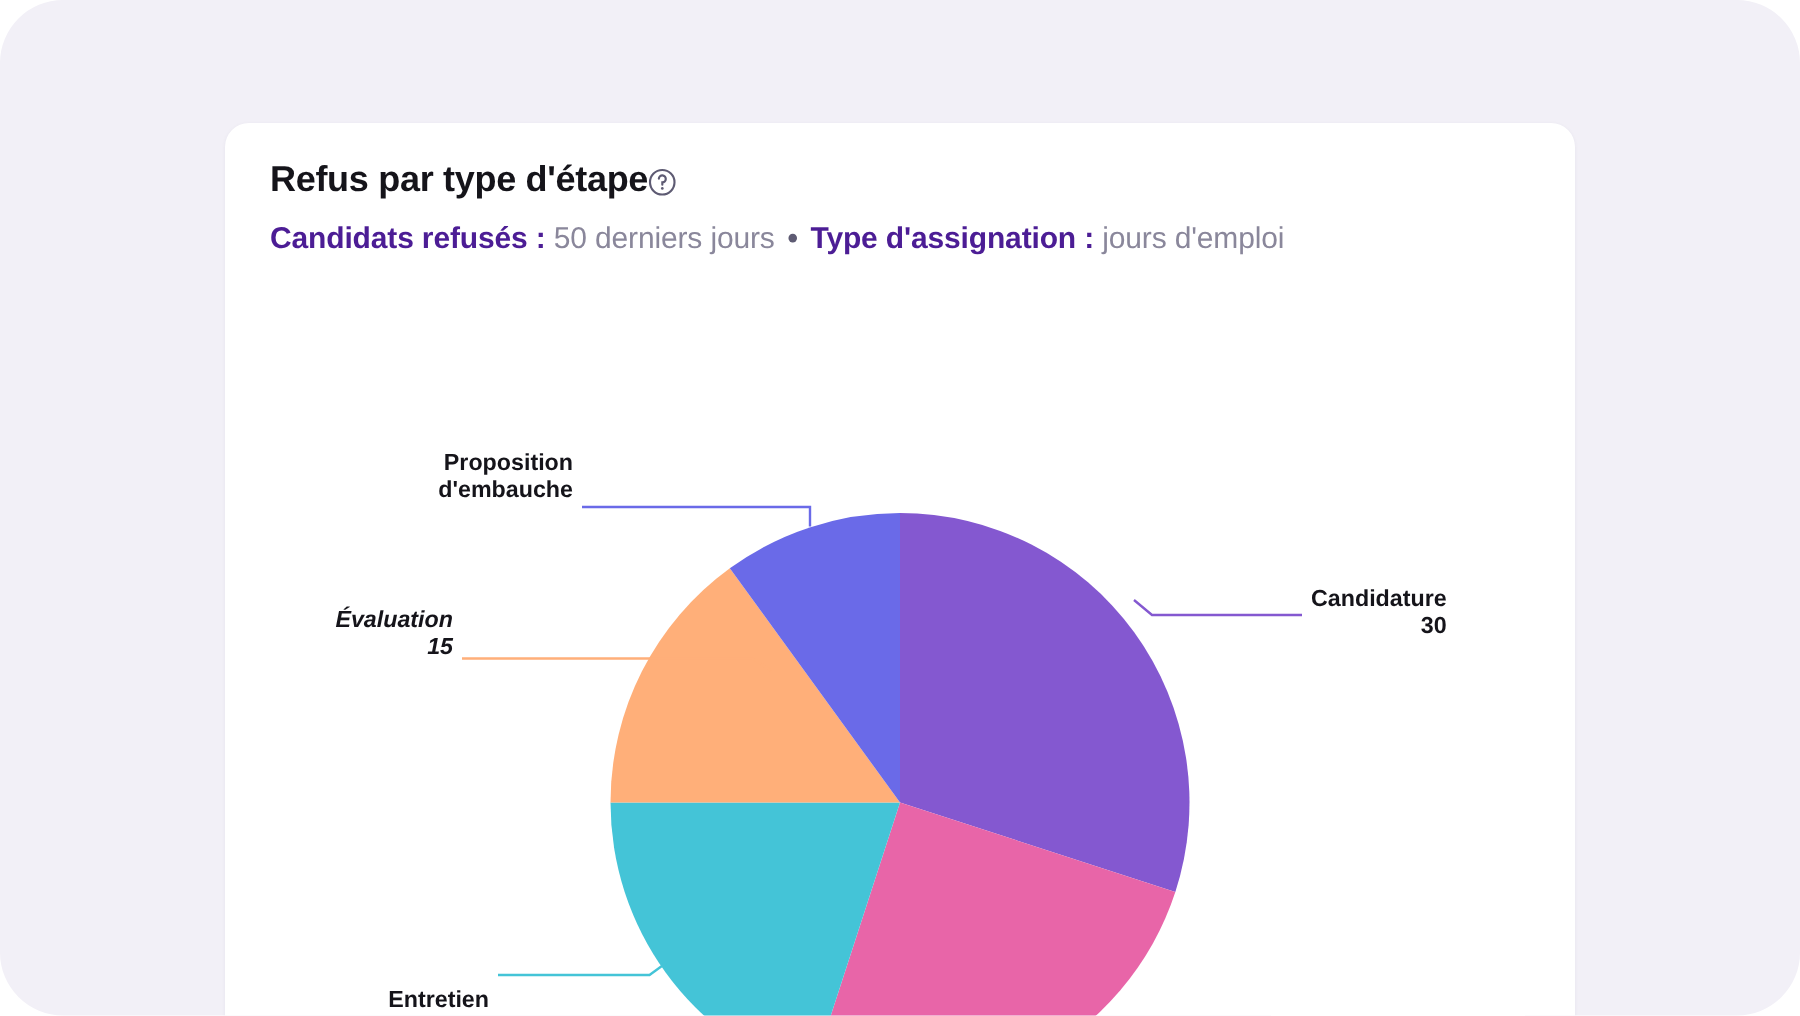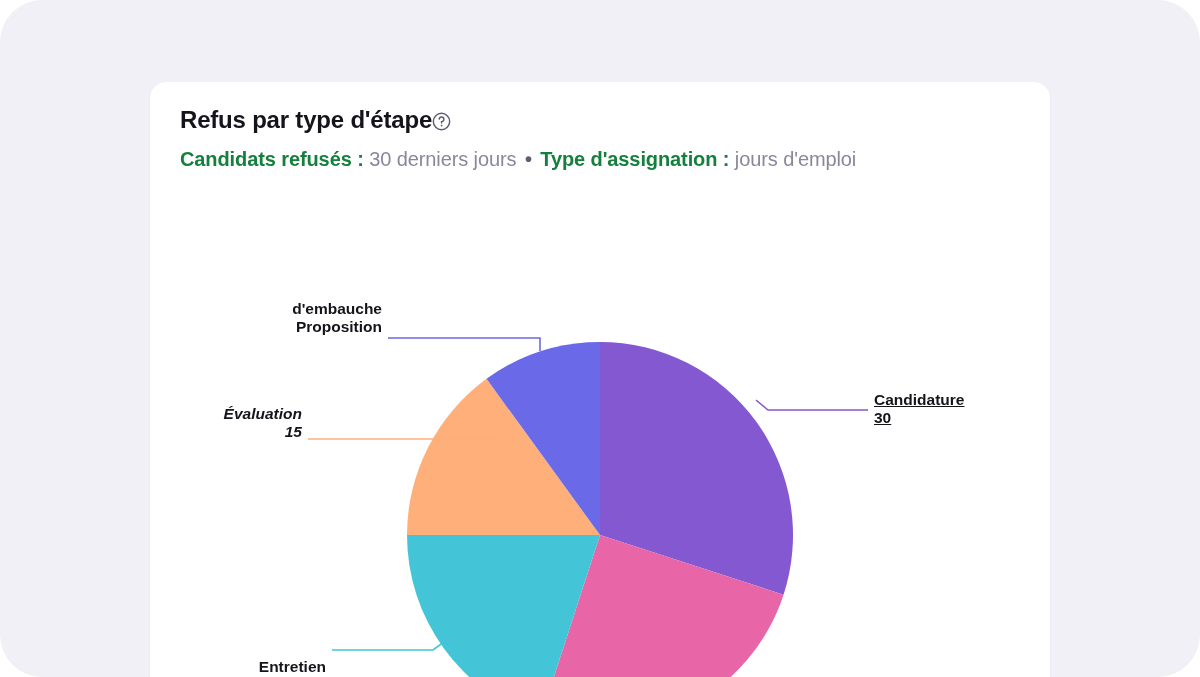--- a/index.html
+++ b/index.html
@@ -60,21 +60,21 @@
   }
   #chart-subtitle {
     margin-top: 14px;
     font-size: 20px;
     color: #8a879b;
     white-space: nowrap;
     letter-spacing: -0.1px;
   }
   #chart-subtitle .strong {
     font-weight: bold;
-    color: #15803d;
+    color: #4c1d95;
   }
   #chart-subtitle .sep {
     color: #5e5b73;
     font-weight: bold;
     padding: 0 3px;
   }
   #plot-area {
     position: absolute;
     left: 0;
     top: 120px;
@@ -90,42 +90,42 @@
     display: block;
   }
   .callout-label {
     position: absolute;
     font-size: 15.5px;
     font-weight: bold;
     color: #15141a;
     line-height: 1.16;
     white-space: nowrap;
   }
-  .callout-label.right  { text-align: left; text-decoration: underline; }
+  .callout-label.right  { text-align: right; }
   .callout-label.left   { text-align: right; }
 </style>
 </head>
 <body>
 
 <div id="page">
 
   <div id="card">
 
     <div id="card-header">
       <div class="title-row">
         <div id="chart-title">Refus par type d'étape</div>
         <svg id="help-icon" viewBox="0 0 20 20">
           <circle cx="10" cy="10" r="8.6" fill="none" stroke="#5e5b73" stroke-width="1.5"></circle>
           <path d="M7.6 7.5a2.45 2.45 0 1 1 2.45 2.6c0 .75 0 1.1 0 1.6" fill="none" stroke="#5e5b73" stroke-width="1.5" stroke-linecap="round"></path>
           <circle cx="10.05" cy="14.3" r="0.95" fill="#5e5b73"></circle>
         </svg>
       </div>
       <div id="chart-subtitle">
         <span class="strong">Candidats refusés :</span>
-        <span>30 derniers jours</span>
+        <span>50 derniers jours</span>
         <span class="sep">•</span>
         <span class="strong">Type d'assignation :</span>
         <span>jours d'emploi</span>
       </div>
     </div>
 
     <div id="plot-area">
 
       <svg id="pie-svg" viewBox="0 0 900 500">
 
@@ -165,19 +165,19 @@
         <div>Entretien</div>
         <div>20</div>
       </div>
 
       <div class="callout-label left" style="left:0px; width:152px; top:203px;font-style:italic;">
         <div>Évaluation</div>
         <div>15</div>
       </div>
 
       <div class="callout-label left" style="left:0px; width:232px; top:98px;">
+        <div>Proposition</div>
         <div>d'embauche</div>
-        <div>Proposition</div>
       </div>
 
     </div>
   </div>
 </div>
 
 </body></html>

